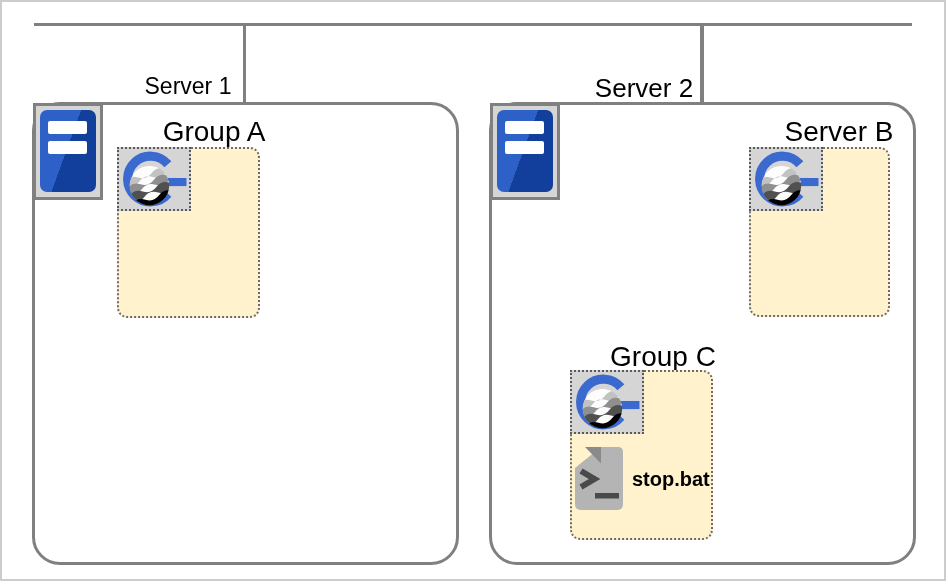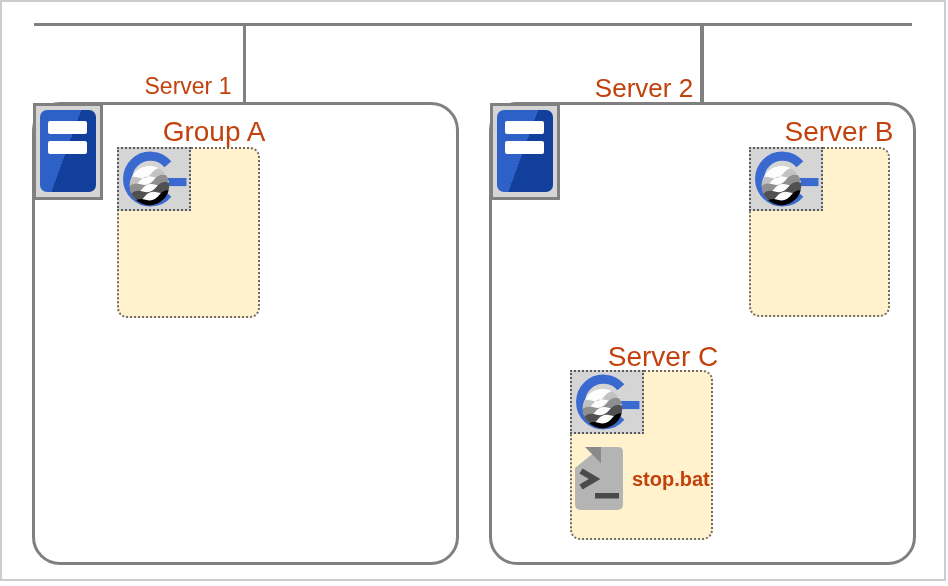--- a/index.html
+++ b/index.html
@@ -1,18 +1,18 @@
 <!DOCTYPE html>
 <html style="--frame-border: #cccccc; --connector-gray: #808080; --server-border: #808080; --group-fill: #fff2cc; --group-border: #6b6b6b; --icon-bg: #d5d5d5; --logo-blue: #3a69cf; --server-blue-light: #2e61c8; --server-blue-dark: #123f9c; --script-gray: #b4b4b4; --script-fold: #8a8a8a; --prompt-dark: #4a4a4a;"><head>
 <meta charset="utf-8">
 <style>
   html,body{margin:0;padding:0;background:#fff;}
   .canvas{
     position:relative;width:948px;height:586px;background:#fff;
-    font-family:"Liberation Sans",sans-serif;color:#c2410c;overflow:hidden;
+    font-family:"Liberation Sans",sans-serif;color:#000000;overflow:hidden;
   }
   .frame{
     position:absolute;left:0;top:0;width:946px;height:581px;
     border:2px solid var(--frame-border,#ccc);box-sizing:border-box;
   }
   .hline,.vline{position:absolute;background:var(--connector-gray,#808080);}
   .bus{left:34px;top:22.5px;width:878px;height:3.5px;}
   .drop1{left:242.5px;top:22.5px;width:3.5px;height:80px;}
   .drop2{left:700px;top:22.5px;width:3.5px;height:80px;}
 
@@ -113,21 +113,21 @@
   </div>
   <div class="server-icon" id="server2-icon">
     <div class="tower">
       <div class="bar b1"></div>
       <div class="bar b2"></div>
     </div>
   </div>
 
   <div class="lbl centered" id="group-a-label">Group A</div>
   <div class="lbl centered" id="group-b-label">Server B</div>
-  <div class="lbl centered" id="group-c-label">Server C</div>
+  <div class="lbl centered" id="group-c-label">Group C</div>
 
   <div class="group-box" id="group-a"></div>
   <div class="group-box" id="group-b"></div>
   <div class="group-box" id="group-c"></div>
 
   <div class="logo-icon" id="logo-a">
     <svg viewBox="0 0 69 59">
         <use href="#glogo-art"></use>
       </svg>
   </div>

